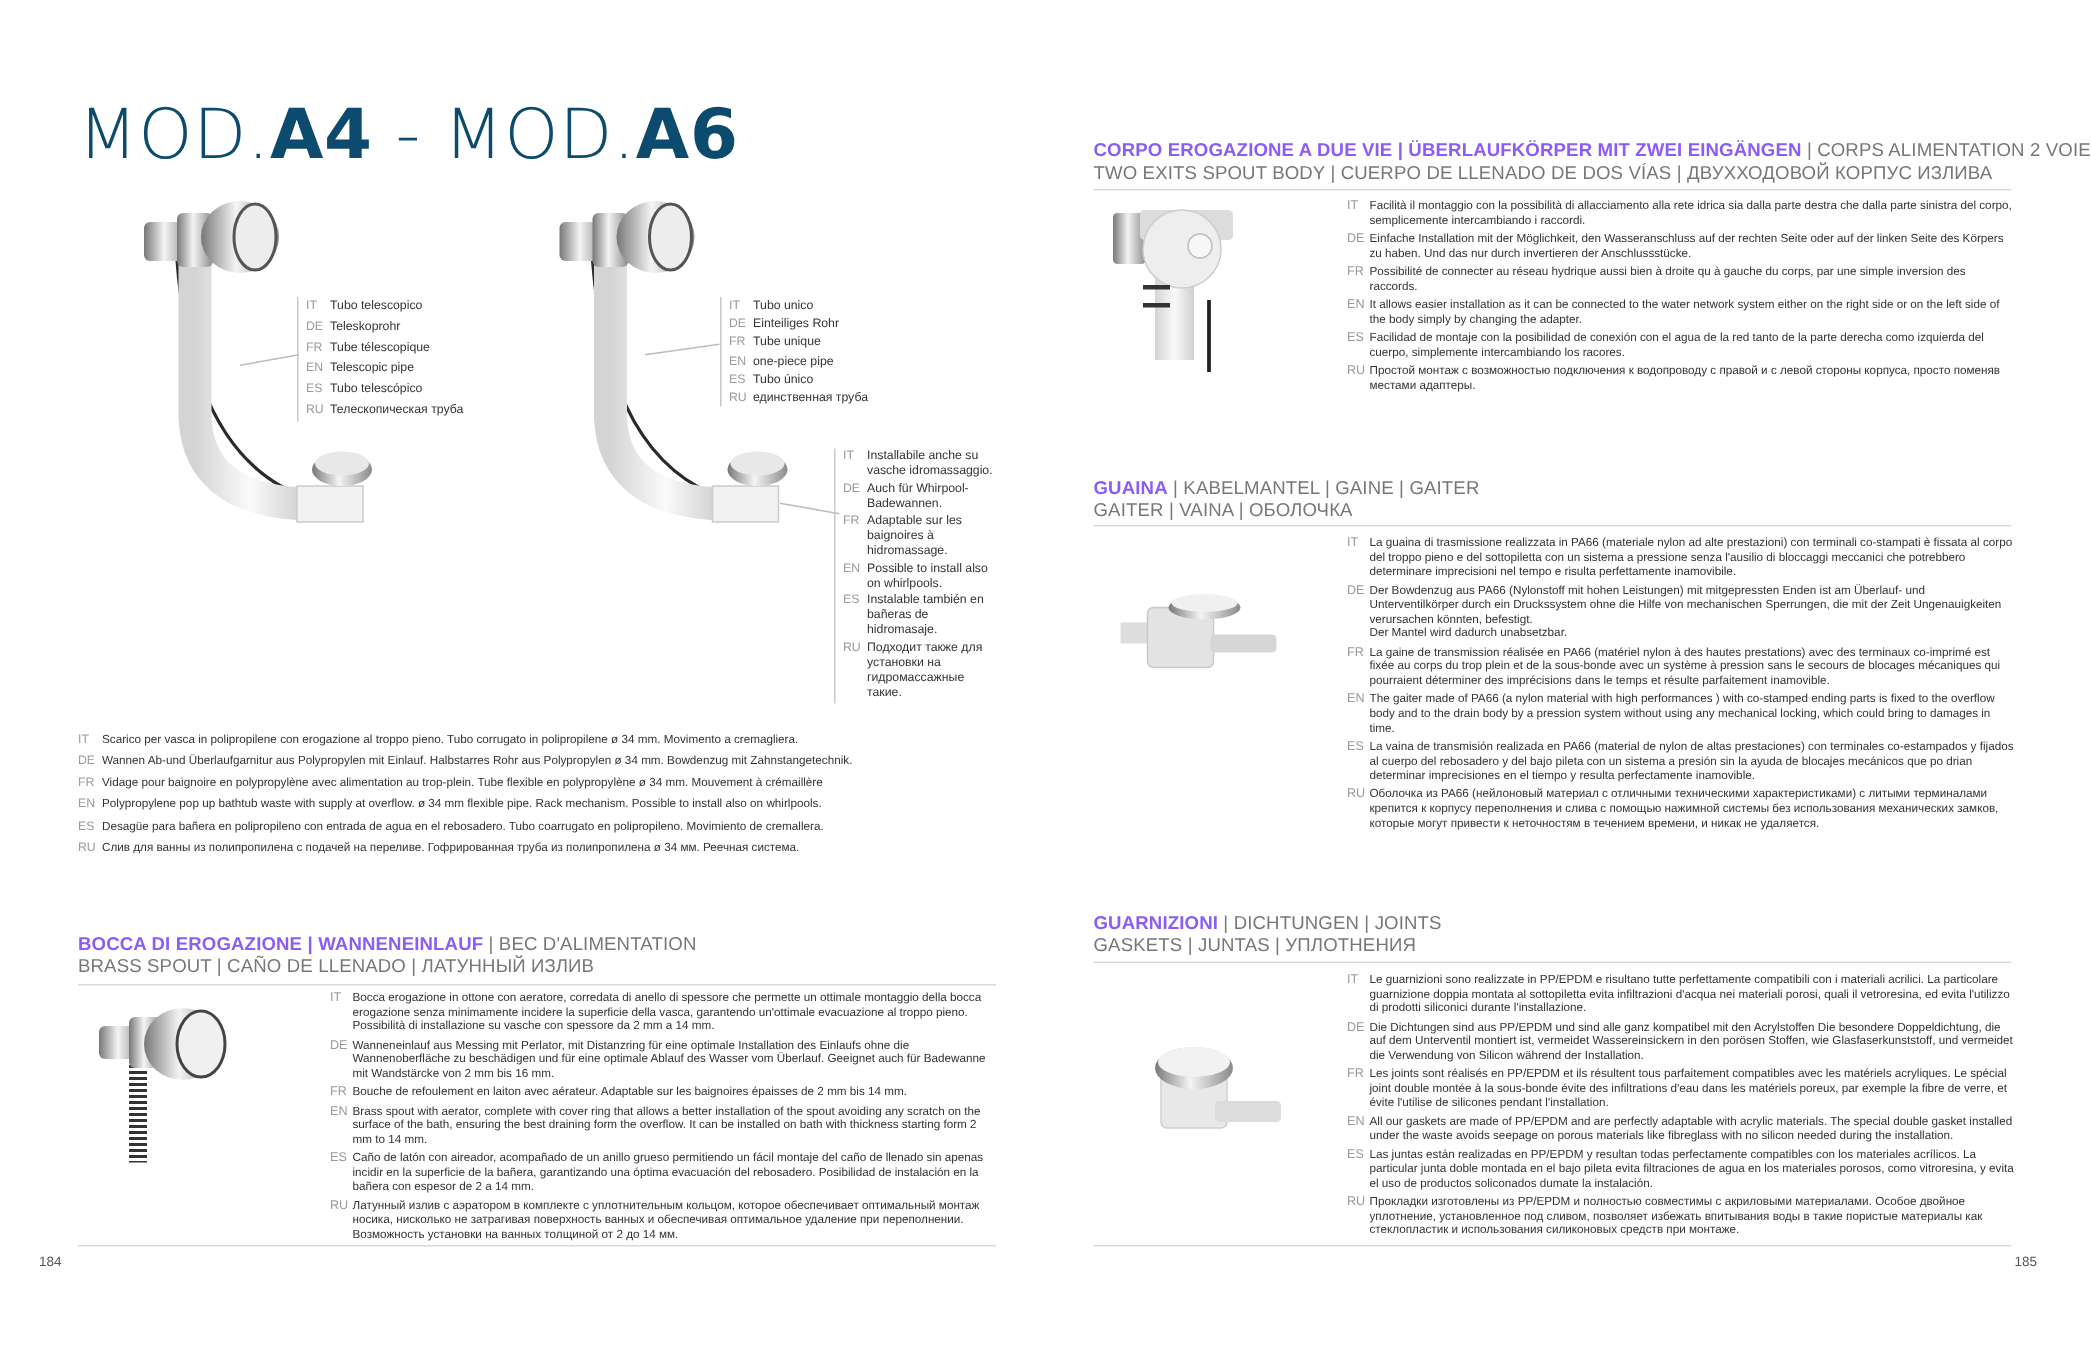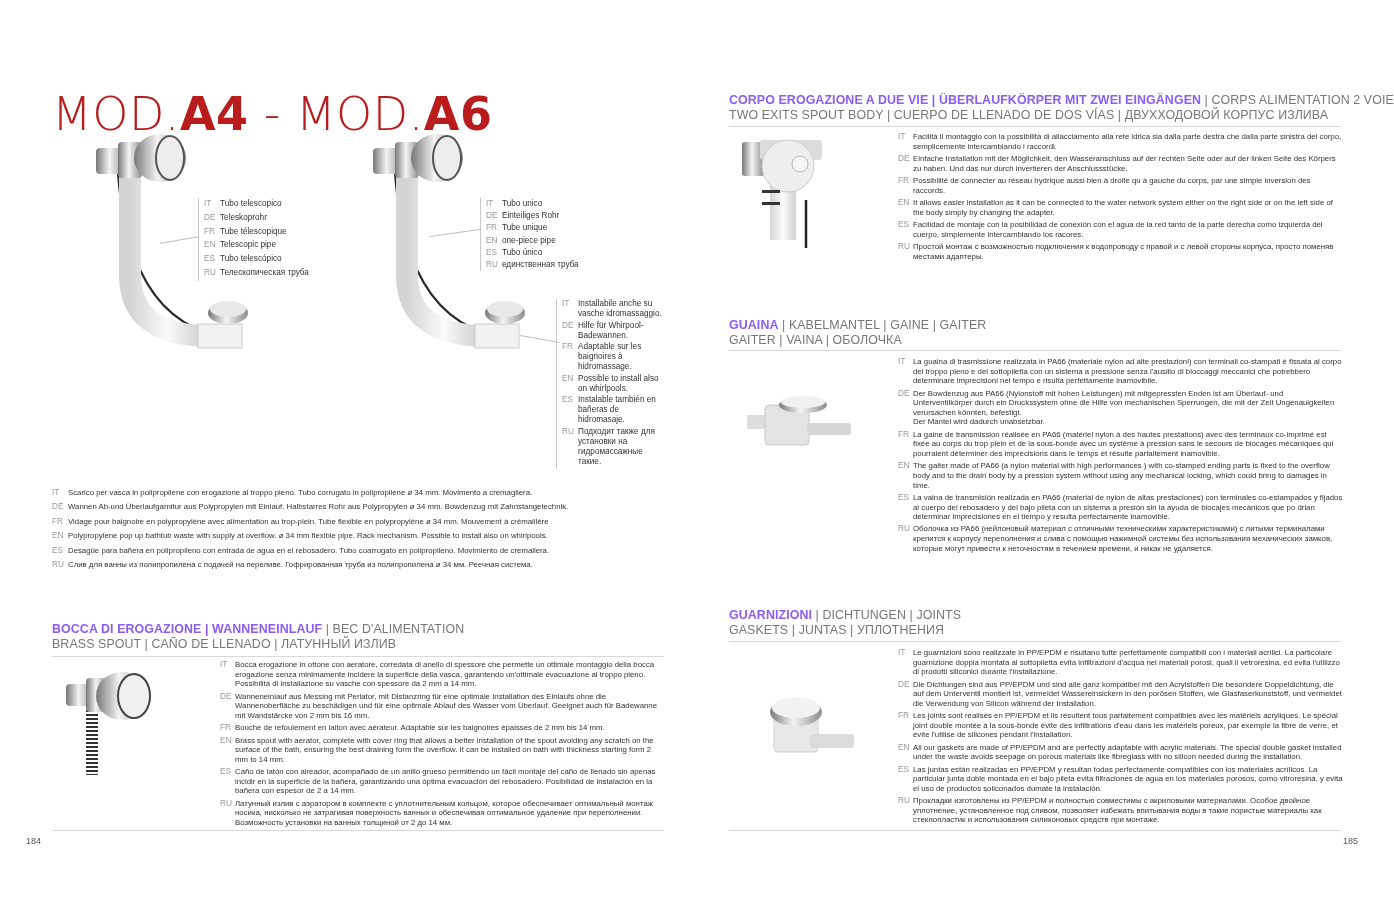--- a/index.html
+++ b/index.html
@@ -2,21 +2,21 @@
 <html><head>
 <meta charset="utf-8">
 <style>
   * { margin: 0; padding: 0; box-sizing: border-box; }
   html, body { width: 1394px; height: 901px; background: #ffffff; overflow: hidden; }
   body { position: relative; font-family: "Liberation Sans", sans-serif; color: #3a3a3a; }
 
   .abs { position: absolute; }
 
   
-  .main-title { left: 52px; top: 66px; font-size: 46px; letter-spacing: 0.5px; color: #b91c1c; font-family: "DejaVu Sans", sans-serif; font-weight: 300; white-space: nowrap; line-height: 1; margin-top: 25px; }
+  .main-title { left: 52px; top: 66px; font-size: 46px; letter-spacing: 0.5px; color: #0c4a6e; font-family: "DejaVu Sans", sans-serif; font-weight: 300; white-space: nowrap; line-height: 1; }
   .main-title b { font-weight: 700; }
 
   
   .lang-list { font-size: 8.2px; line-height: 12.2px; color: #333; }
   .lang-row { display: flex; align-items: flex-start; justify-content: space-between; }
   .lang-code { width: 16px; flex: none; color: #9a9a9a; font-size: 8.2px; }
   .lang-text { flex: 1; }
   .lang-row.gap { margin-bottom: 1.6px; }
 
   .callout { border-left: 1px solid #c8c8c8; padding-left: 5px; }
@@ -137,21 +137,21 @@
 </div>
 
 <div class="leader" style="left:520px;top:335px;width:40px;transform:rotate(10deg);"></div>
 <div class="abs lang-list callout" style="left:556px;top:299px;width:110px;line-height:10px;">
   <div class="lang-row gap">
       <span class="lang-code">IT</span>
       <span class="lang-text">Installabile anche su vasche idromassaggio.</span>
     </div>
   <div class="lang-row gap">
       <span class="lang-code">DE</span>
-      <span class="lang-text">Hilfe für Whirpool-Badewannen.</span>
+      <span class="lang-text">Auch für Whirpool-Badewannen.</span>
     </div>
   <div class="lang-row gap">
       <span class="lang-code">FR</span>
       <span class="lang-text">Adaptable sur les baignoires à hidromassage.</span>
     </div>
   <div class="lang-row gap">
       <span class="lang-code">EN</span>
       <span class="lang-text">Possible to install also on whirlpools.</span>
     </div>
   <div class="lang-row gap">

